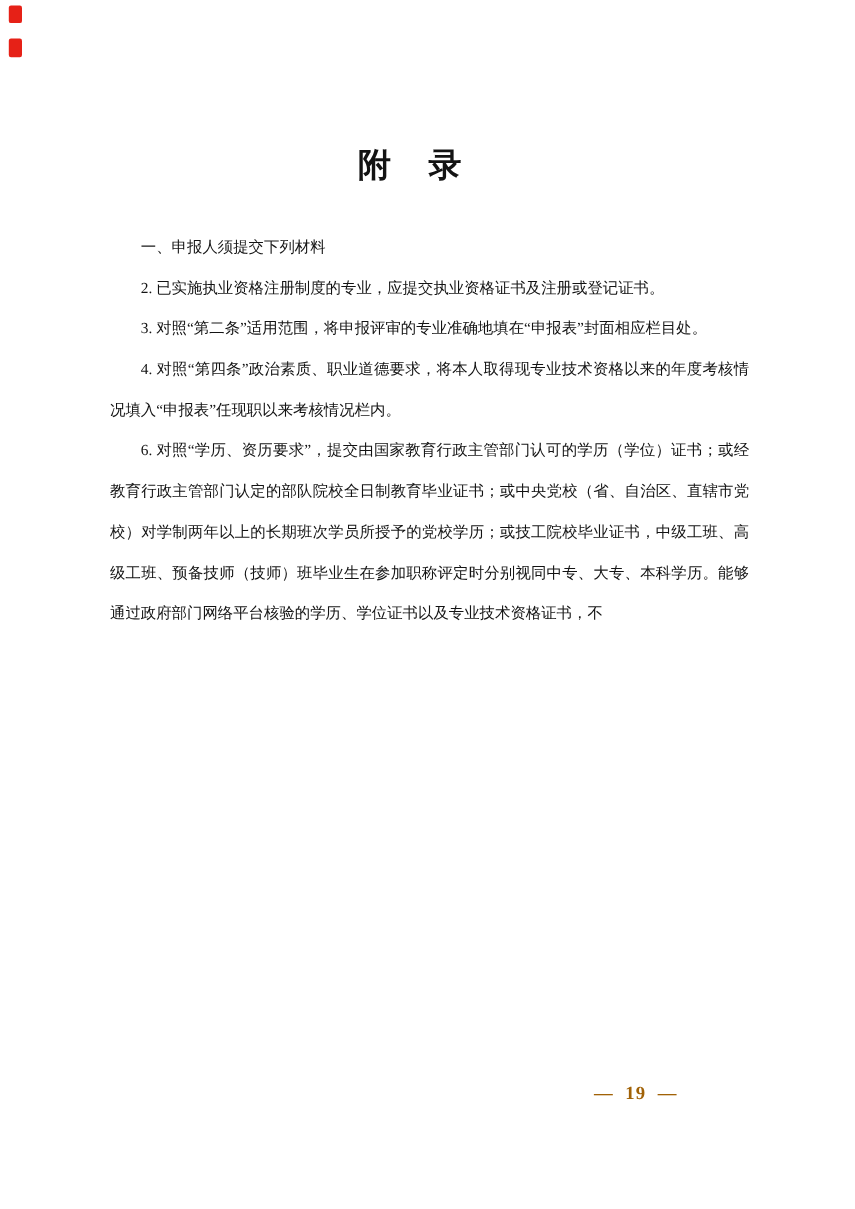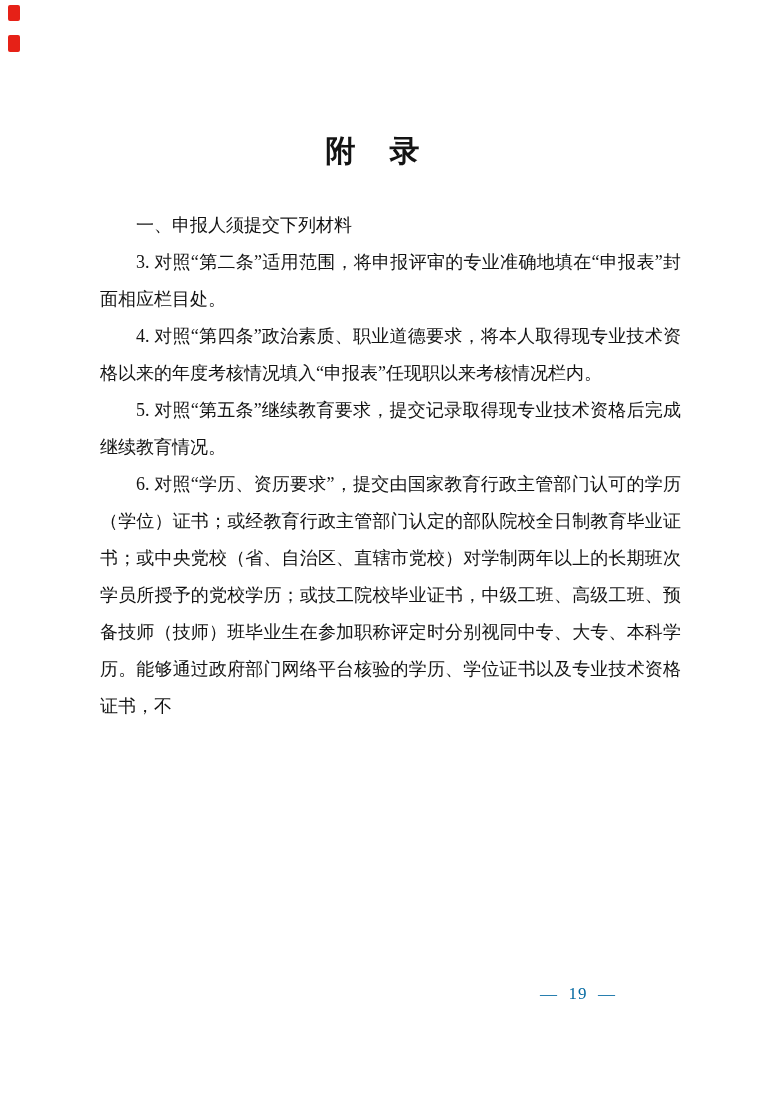--- a/index.html
+++ b/index.html
@@ -36,51 +36,52 @@
     white-space: pre;
   }
   .content {
     position: absolute;
     left: 100px;
     top: 207px;
     width: 581px;
   }
   .content p {
     margin: 0;
-    font-size: 18px;
+    font-size: 14px;
     line-height: 37px;
     text-indent: 2em;
     text-align: justify;
     text-justify: inter-ideograph;
     word-break: break-all;
   }
   .page-number {
     position: absolute;
     top: 984px;
     right: 95px;
     font-size: 17px;
     line-height: 20px;
     letter-spacing: 1px;
-    color: #0369a1;
+    color: #a16207;
     white-space: pre;
+    font-weight: bold;
   }
 </style>
 </head>
 <body>
 
 <div class="page">
 
   <div class="red-mark m1" style="background: rgb(230, 33, 23);"></div>
   <div class="red-mark m2" style="background: rgb(230, 33, 23);"></div>
 
   <h1 class="doc-title">附　录</h1>
 
   <div class="content">
     <p>一、申报人须提交下列材料</p>
+    <p>2. 已实施执业资格注册制度的专业，应提交执业资格证书及注册或登记证书。</p>
     <p>3. 对照“第二条”适用范围，将申报评审的专业准确地填在“申报表”封面相应栏目处。</p>
     <p>4. 对照“第四条”政治素质、职业道德要求，将本人取得现专业技术资格以来的年度考核情况填入“申报表”任现职以来考核情况栏内。</p>
-    <p>5. 对照“第五条”继续教育要求，提交记录取得现专业技术资格后完成继续教育情况。</p>
     <p>6. 对照“学历、资历要求”，提交由国家教育行政主管部门认可的学历（学位）证书；或经教育行政主管部门认定的部队院校全日制教育毕业证书；或中央党校（省、自治区、直辖市党校）对学制两年以上的长期班次学员所授予的党校学历；或技工院校毕业证书，中级工班、高级工班、预备技师（技师）班毕业生在参加职称评定时分别视同中专、大专、本科学历。能够通过政府部门网络平台核验的学历、学位证书以及专业技术资格证书，不</p>
   </div>
 
   <div class="page-number">—  19  —</div>
 
 </div>
 
 </body></html>

